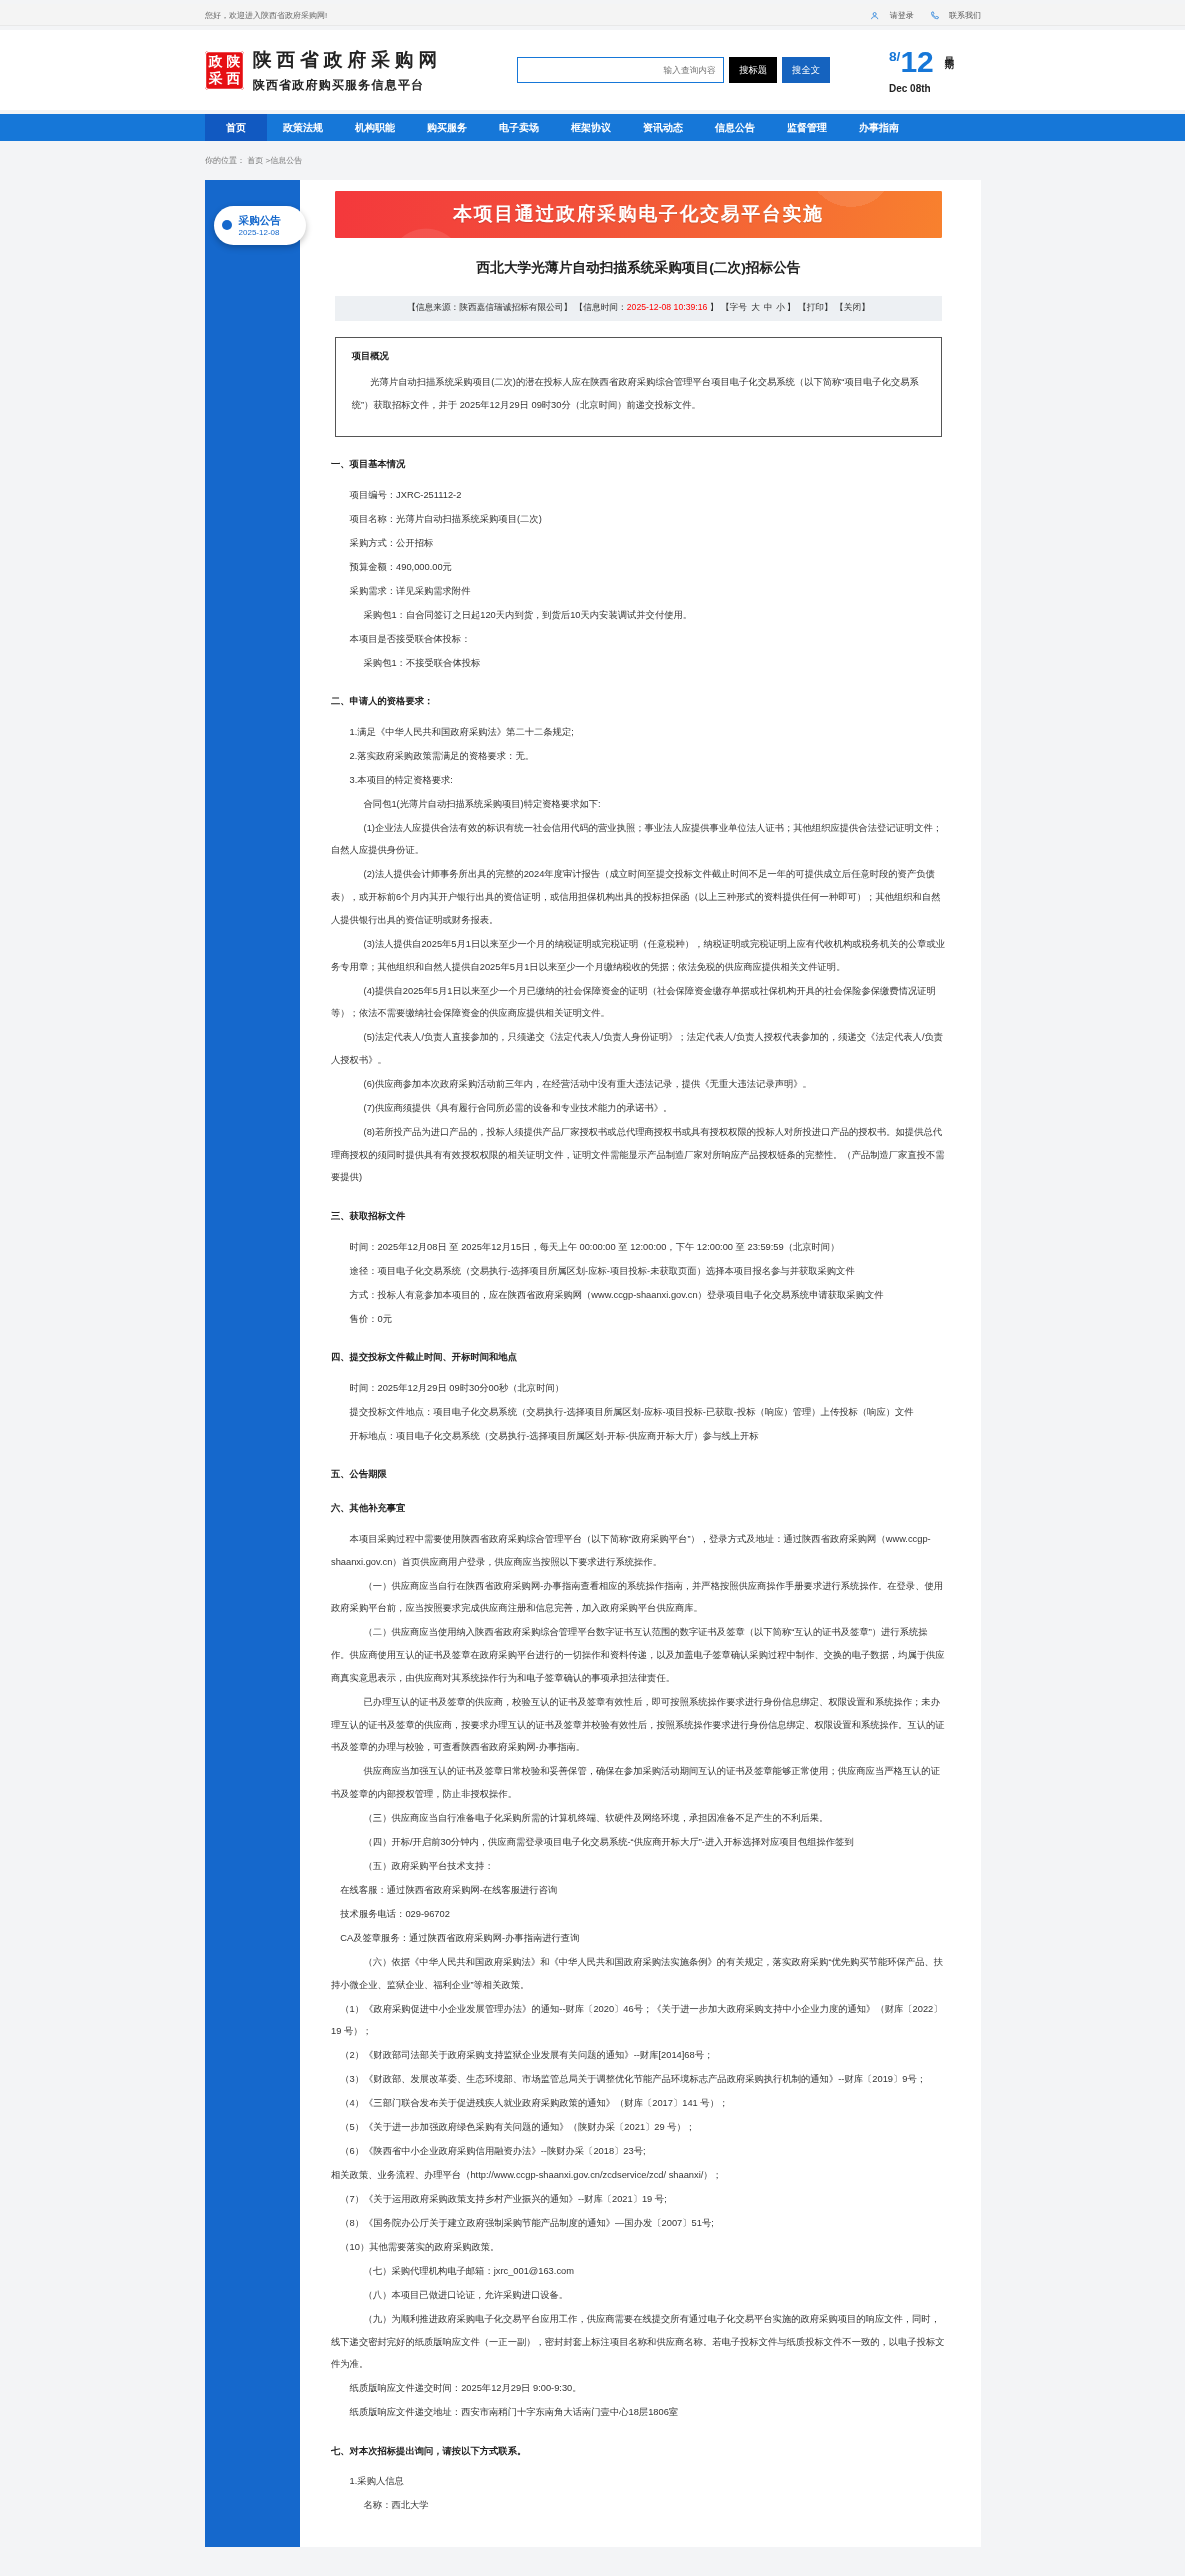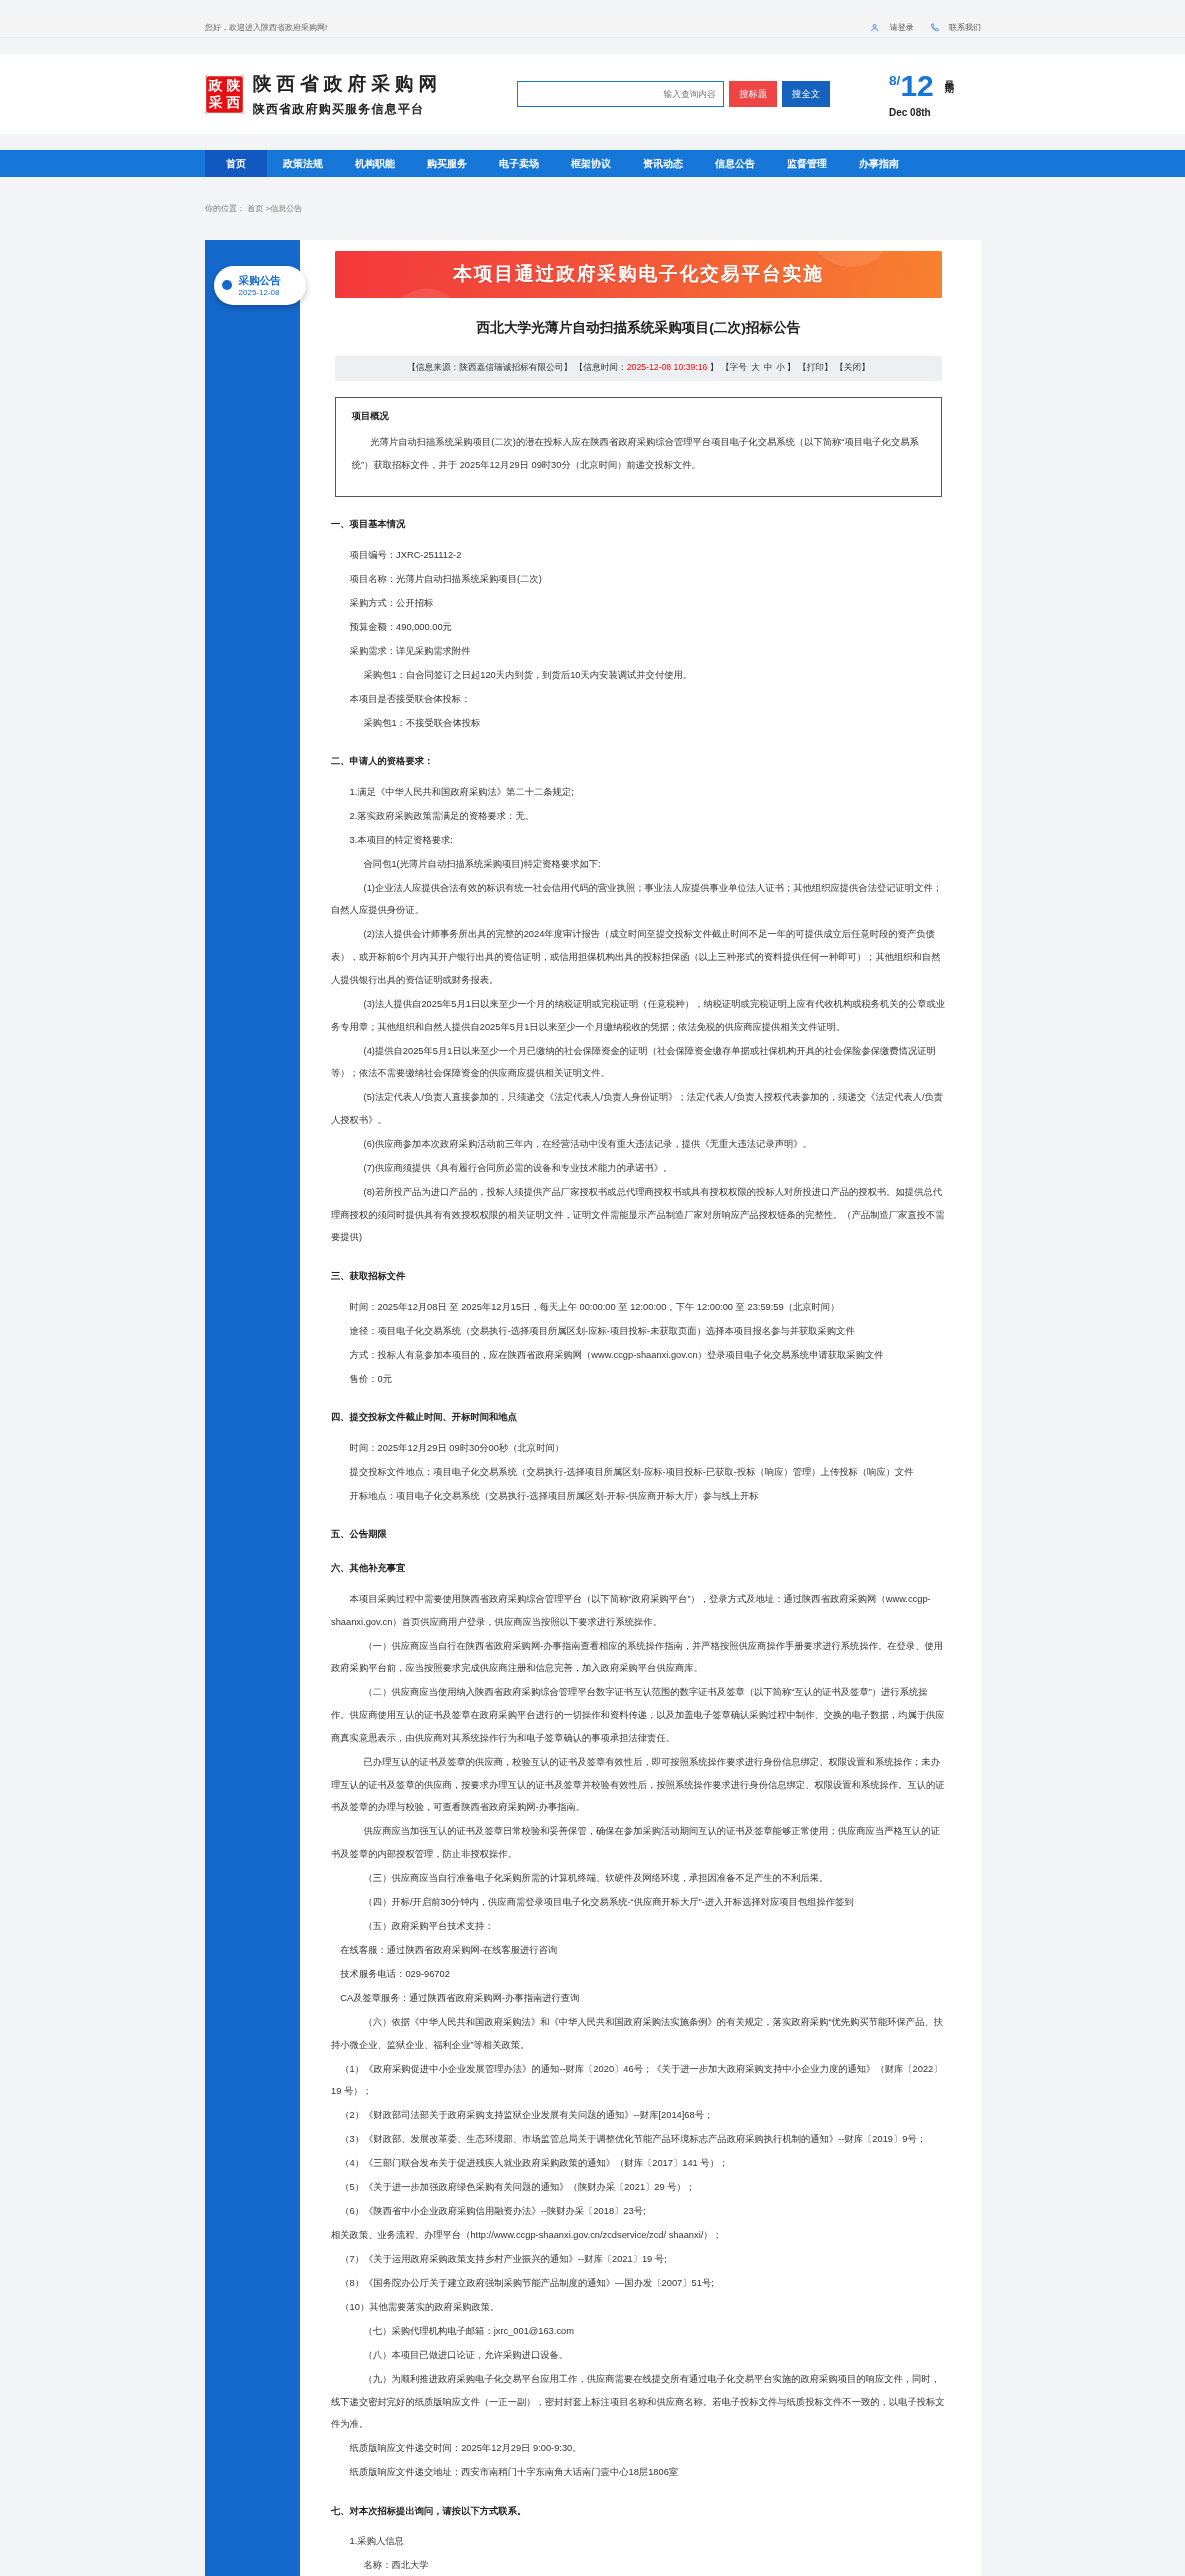--- a/index.html
+++ b/index.html
@@ -2,21 +2,21 @@
 <html style="font-size:10px"><head>
 <meta charset="utf-8">
 <style>
   * { box-sizing: border-box; margin: 0; padding: 0; }
   body {
     font-family: "Liberation Sans", "DejaVu Sans", sans-serif;
     background: #f3f4f6;
     width: 1186px;
     color: #333;
   }
-  .container { width: 776px; margin: 16px auto; }
+  .container { width: 776px; margin: 4px auto; }
 
   
   .topbar { background: #f4f4f4; border-bottom: 0.6px solid #e8e8e8; height: 22.4px; font-size: 8px; color: #666; }
   .topbar .container { display: flex; justify-content: space-between; align-items: center; height: 22.4px; }
   .toplinks { display: flex; gap: 16px; align-items: center; }
   .toplink { display: flex; gap: 10px; align-items: center; color: #555; cursor: pointer; justify-content: flex-end; }
   .toplink svg { display: block; }
 
   
   .header { background: #fff; height: 80px; }
@@ -29,21 +29,21 @@
   }
   .seal span { color: #fff; font-weight: bold; font-size: 13.7px; display: flex; align-items: center; justify-content: center; line-height: 1; }
   .site-title { font-size: 18.7px; font-weight: bold; color: #222; letter-spacing: 5px; }
   .site-sub { font-size: 12px; font-weight: bold; color: #222; margin-top: 3.7px; letter-spacing: 1.2px; }
   .search-zone { display: flex; align-items: center; margin-left: 75px; }
   .search-input {
     width: 207px; height: 26px; border: 1.2px solid #1677d8; padding: 0 7.5px;
     font-size: 8.7px; color: #333; outline: none; font-family: inherit; text-align: right;
   }
   .btn-search { height: 26px; border: none; color: #fff; font-size: 9.3px; padding: 0 10px; cursor: pointer; font-family: inherit; }
-  .btn-title { background: #ef4444; margin-left: 5px; }
+  .btn-title { background: #000000; margin-left: 5px; }
   .btn-full { background: #1563bf; margin-left: 5px; }
   .date-zone { margin-left: 59px; display: flex; align-items: flex-start; gap: 8.7px; }
   .date-md { color: #1677d8; line-height: 1; }
   .date-md .m { font-size: 13.7px; font-weight: bold; vertical-align: 11.2px; }
   .date-md .d { font-size: 30px; font-weight: bold; }
   .date-en { font-size: 10px; font-weight: bold; color: #222; margin-top: 6.2px; }
   .weekday { writing-mode: vertical-rl; font-size: 9.3px; font-weight: bold; color: #222; letter-spacing: 3.1px; padding-top: 2.5px; }
 
   
   .nav { background: #1677d8; height: 27px; }

